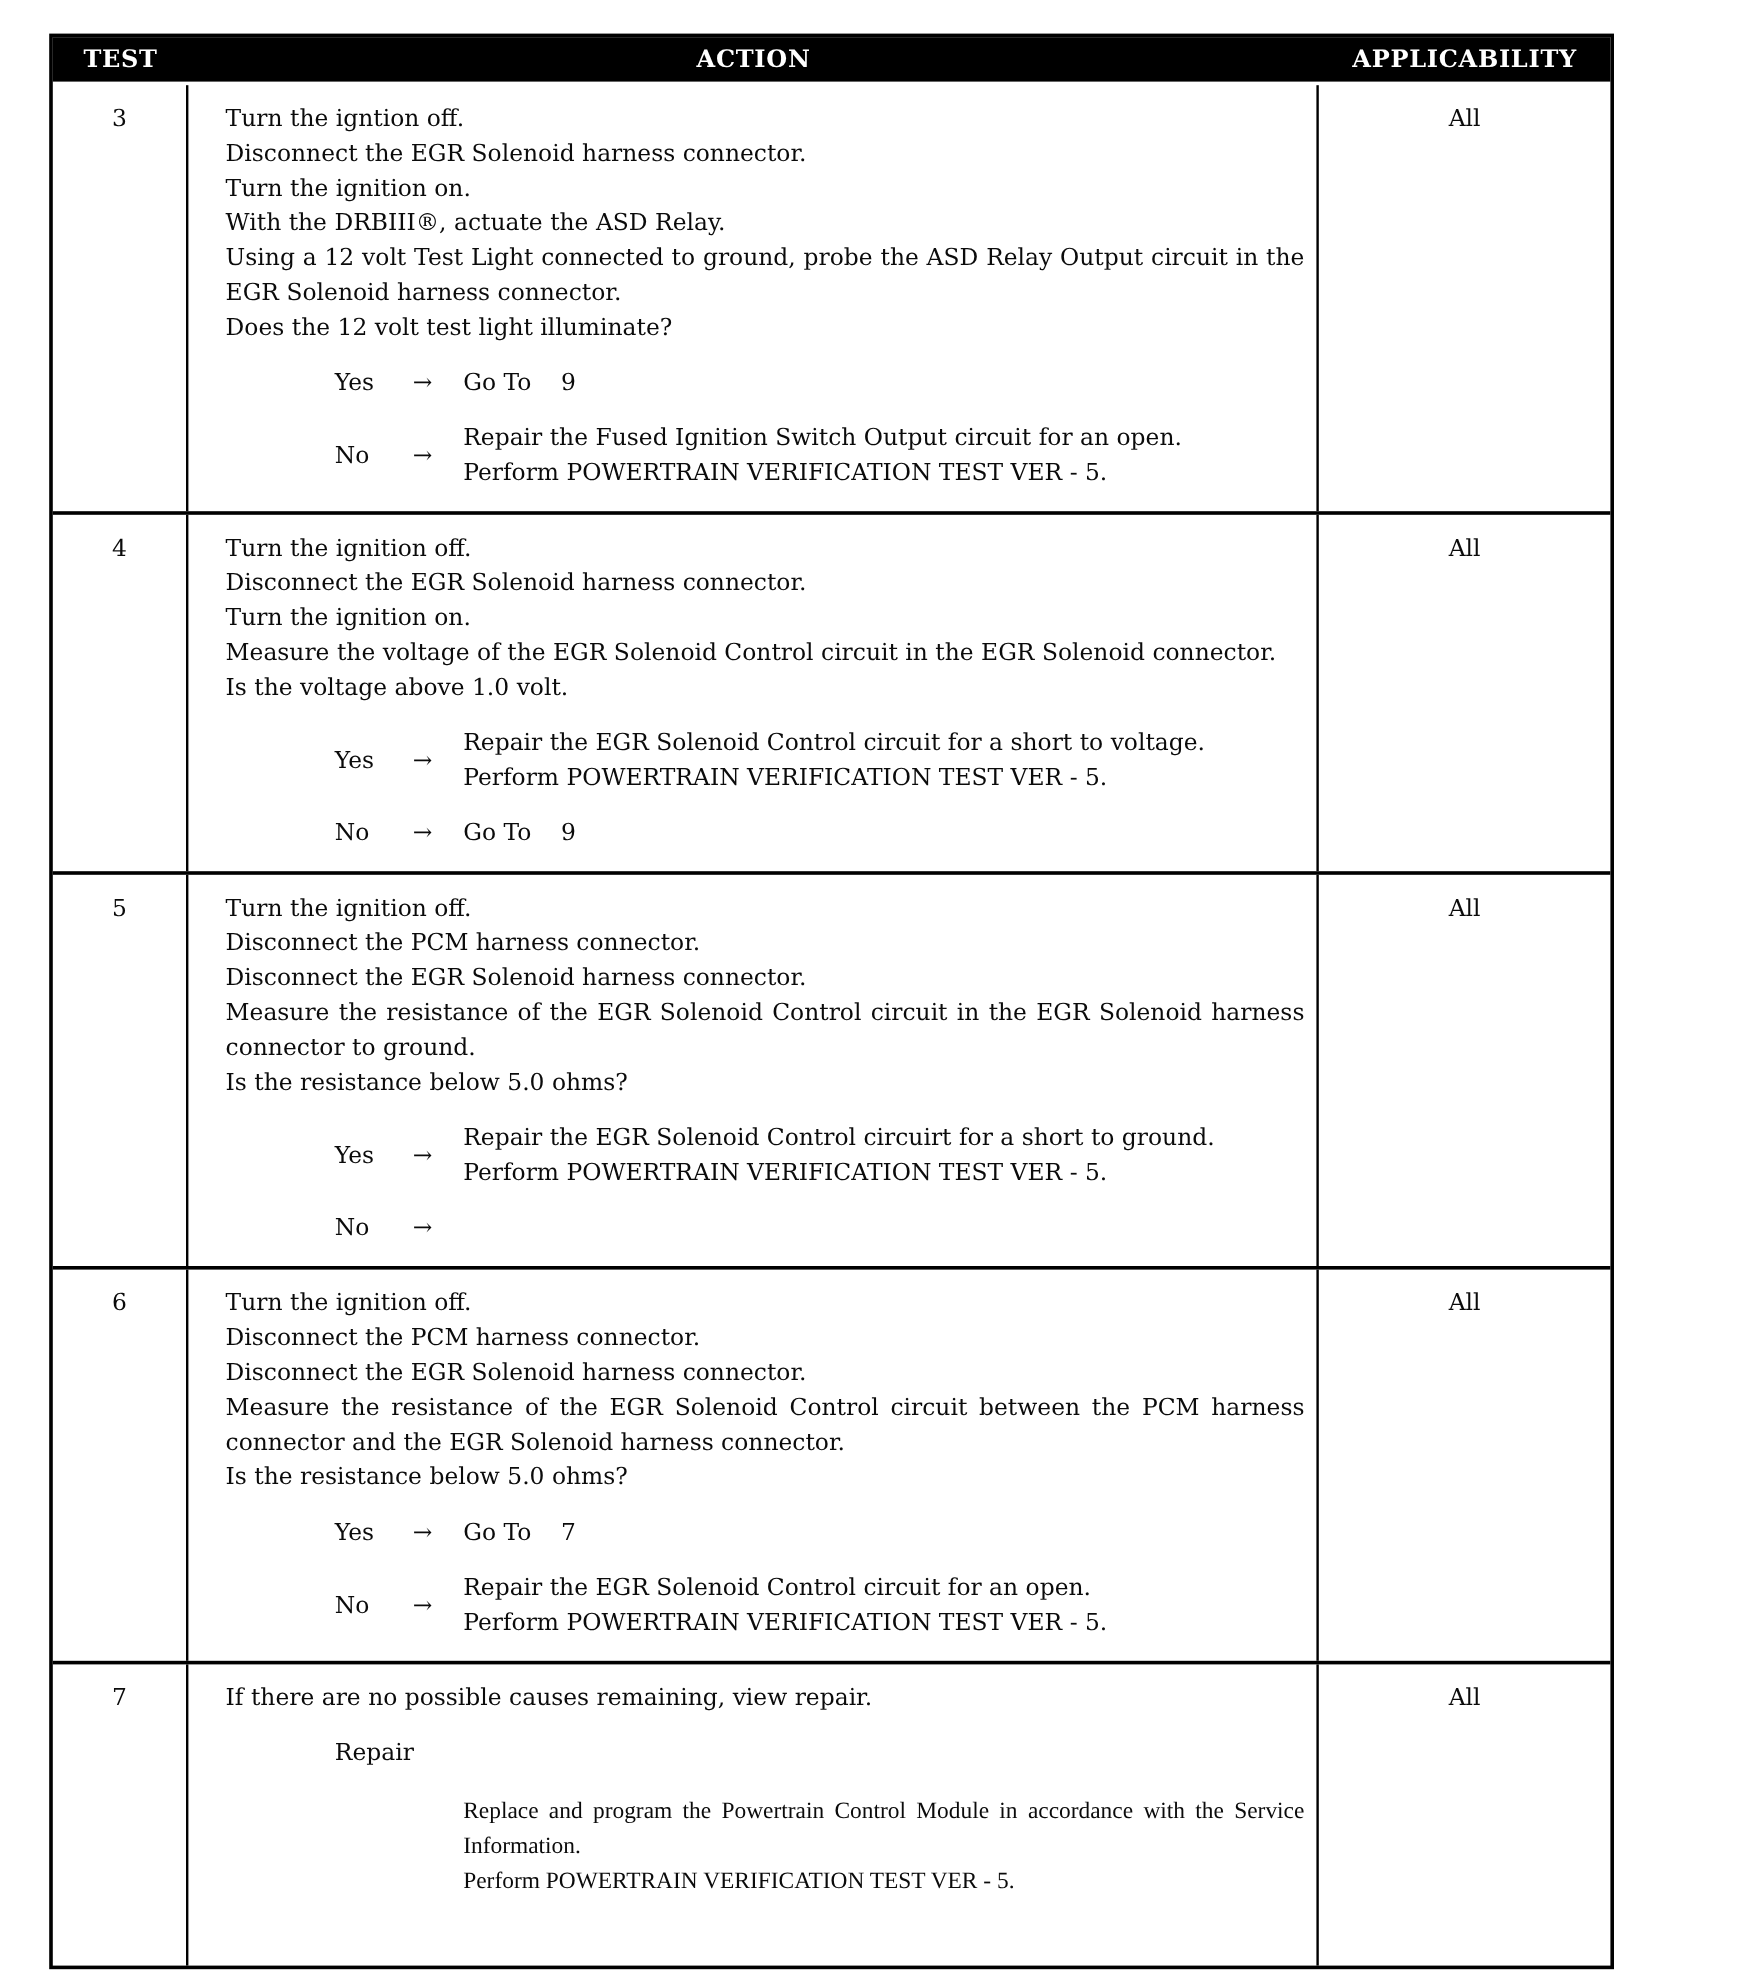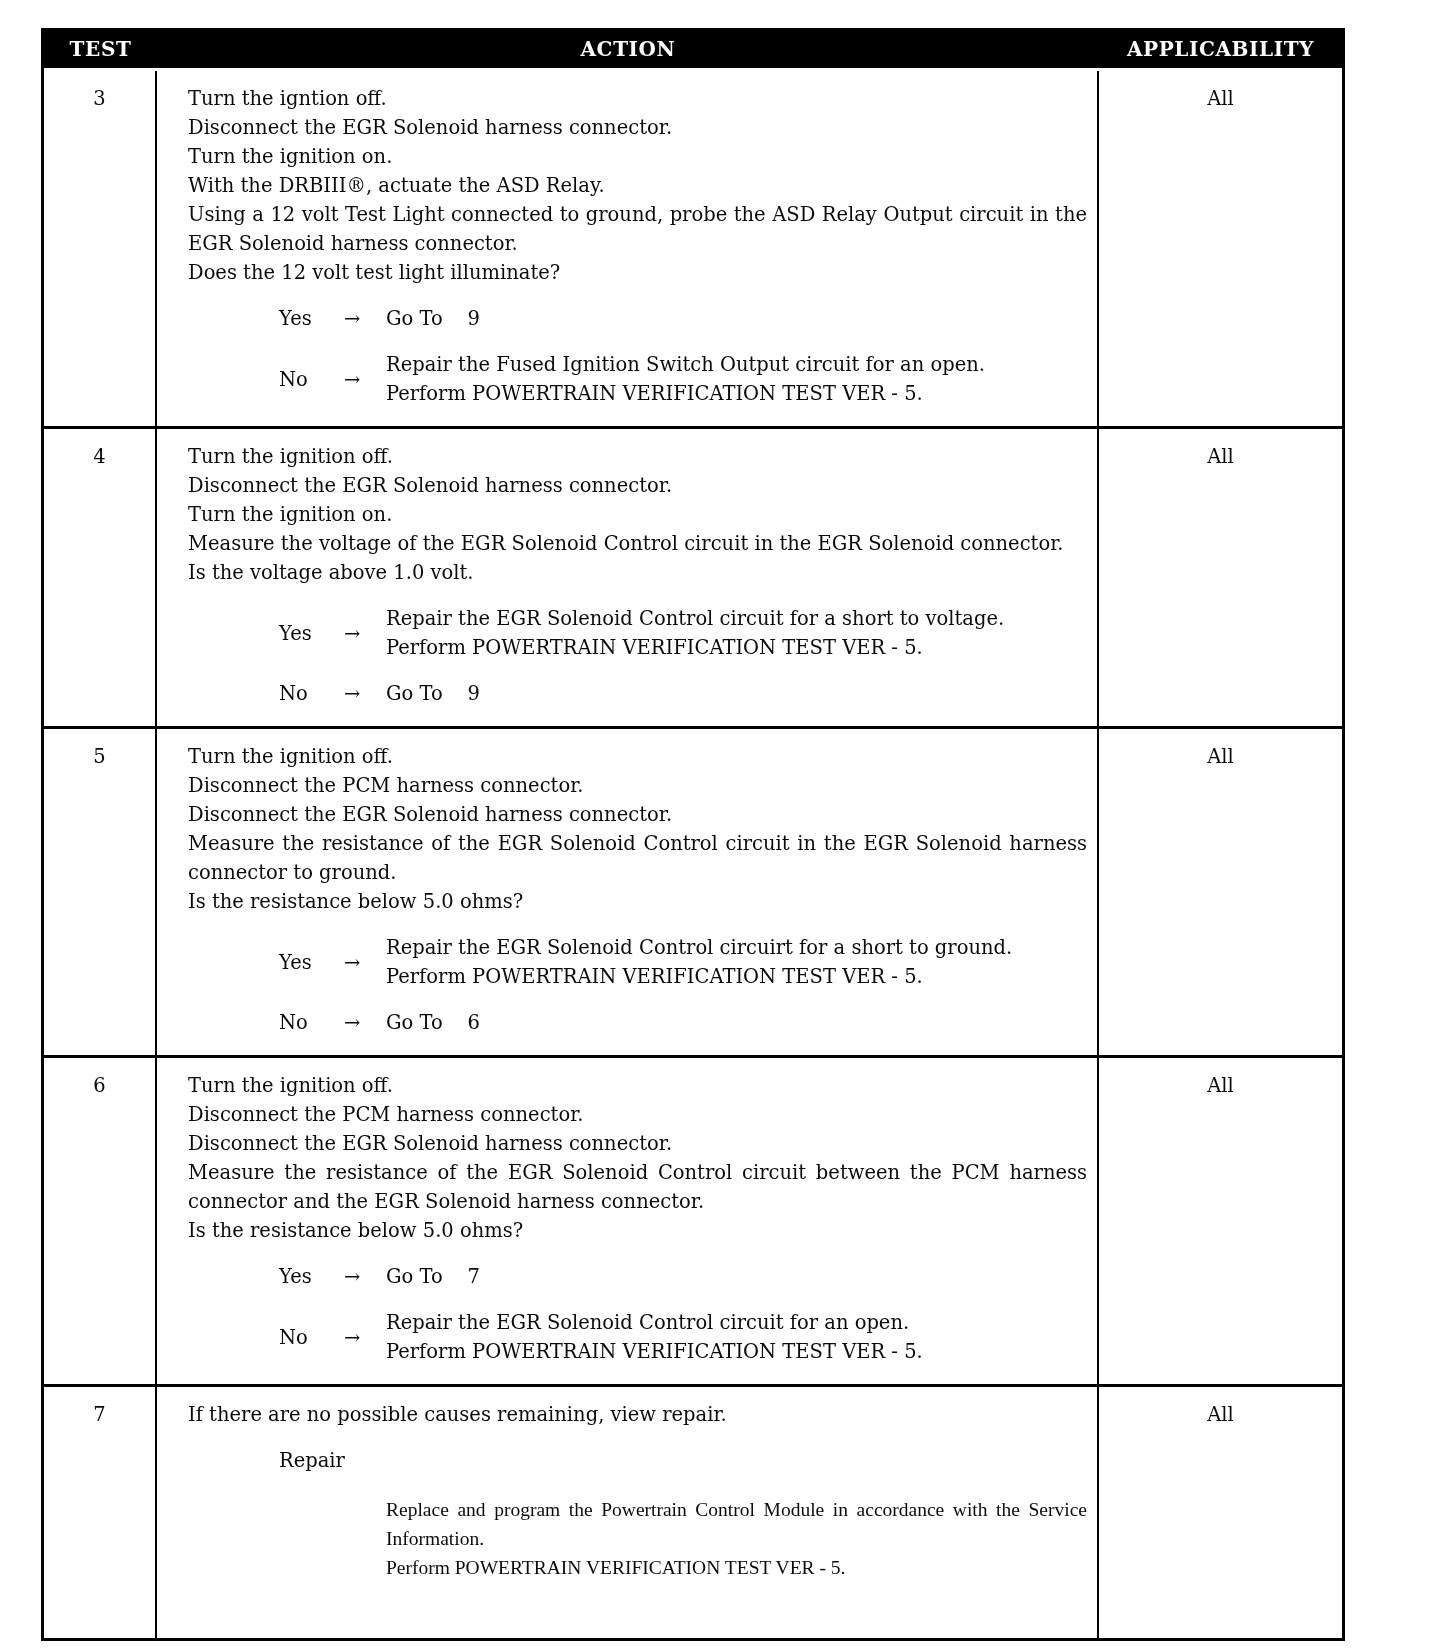--- a/index.html
+++ b/index.html
@@ -175,23 +175,20 @@
                 <span class="branch-label">Yes</span>
                 <span class="branch-arrow">→</span>
                 <div class="branch-lines">
                   <div class="branch-line">Repair the EGR Solenoid Control circuirt for a short to ground.</div>
                   <div class="branch-line">Perform POWERTRAIN VERIFICATION TEST VER - 5.</div>
                 </div>
               </div>
               <div class="branch">
                 <span class="branch-label">No</span>
                 <span class="branch-arrow">→</span>
-                <div class="branch-lines">
-                  <div class="branch-line">Go To    6</div>
-                </div>
               </div>
             </div>
     </div>
     <div class="cell-applicability">
       <span>All</span>
     </div>
   </div>
 
   <div class="body-row">
     <div class="cell-test">

